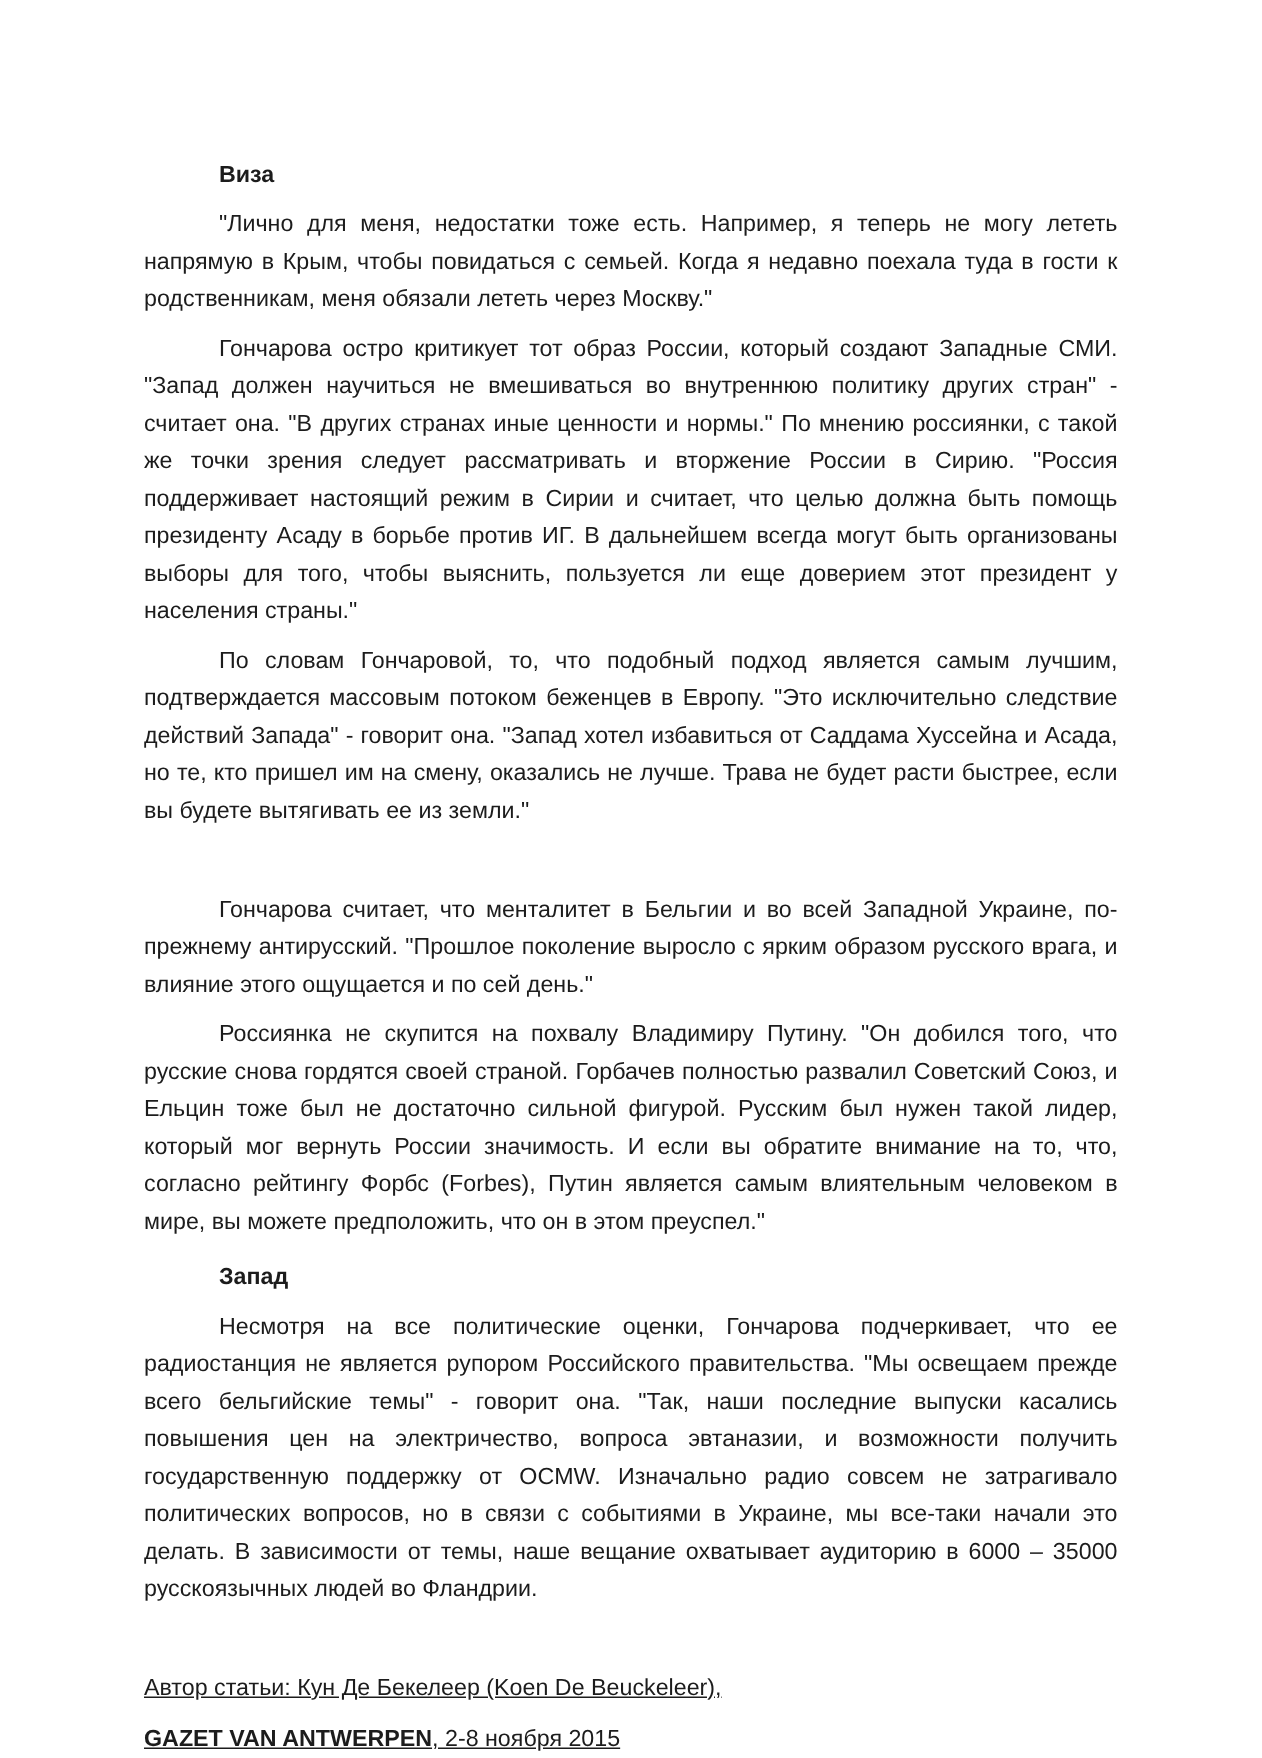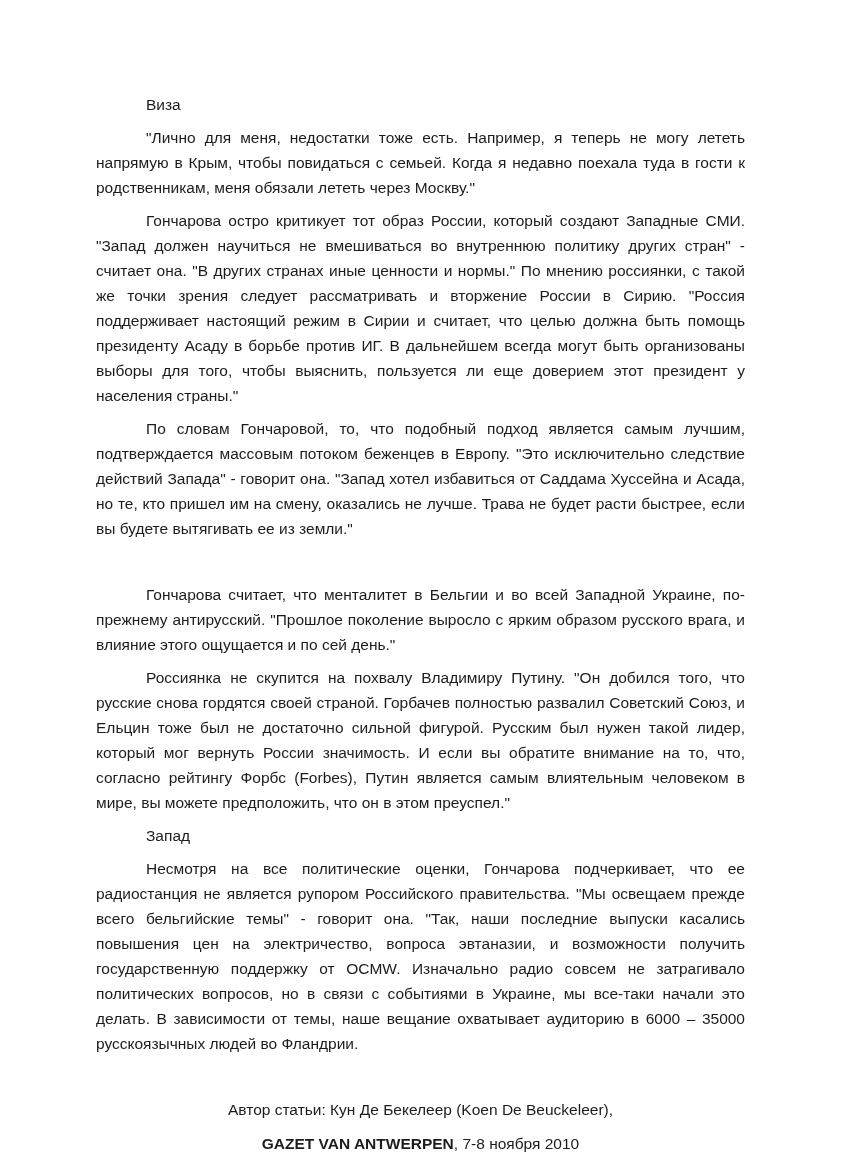--- a/index.html
+++ b/index.html
@@ -13,37 +13,38 @@
     box-sizing: border-box;
     background: #ffffff;
     padding: 92px 96px 0 96px;
     font-family: "Liberation Sans", "DejaVu Sans", sans-serif;
     font-size: 15.5px;
     line-height: 25px;
     color: #1c1c1c;
     overflow: hidden;
   }
   .heading {
-    font-weight: normal;
+    font-weight: bold;
     text-indent: 50px;
-    margin: 0 0 8px 0;
+    margin: 12px 0 8px 0;
   }
   .para {
     text-align: justify;
     text-indent: 50px;
     margin: 0 0 8px 0;
   }
   .spacer {
     height: 25px;
     margin: 0 0 8px 0;
   }
   .plain {
-    text-align: center;
+    text-align: left;
     text-indent: 0;
     margin: 0 0 9px 0;
+    text-decoration: underline;
   }
   .bold {
     font-weight: bold;
   }
 </style>
 </head>
 <body>
 
 <div class="page">
 
@@ -63,16 +64,16 @@
 
   <p class="heading">Запад</p>
 
   <p class="para">Несмотря на все политические оценки, Гончарова подчеркивает, что ее радиостанция не является рупором Российского правительства. "Мы освещаем прежде всего бельгийские темы" - говорит она. "Так, наши последние выпуски касались повышения цен на электричество, вопроса эвтаназии, и возможности получить государственную поддержку от OCMW. Изначально радио совсем не затрагивало политических вопросов, но в связи с событиями в Украине, мы все-таки начали это делать. В зависимости от темы, наше вещание охватывает аудиторию в 6000 – 35000 русскоязычных людей во Фландрии.</p>
 
   <div class="spacer"></div>
 
   <p class="plain">Автор статьи: Кун Де Бекелеер (Koen De Beuckeleer),</p>
 
   <p class="plain">
-    <span class="bold">GAZET VAN ANTWERPEN</span><span>, 7-8 ноября 2010</span>
+    <span class="bold">GAZET VAN ANTWERPEN</span><span>, 2-8 ноября 2015</span>
   </p>
 
 </div>
 
 </body></html>

